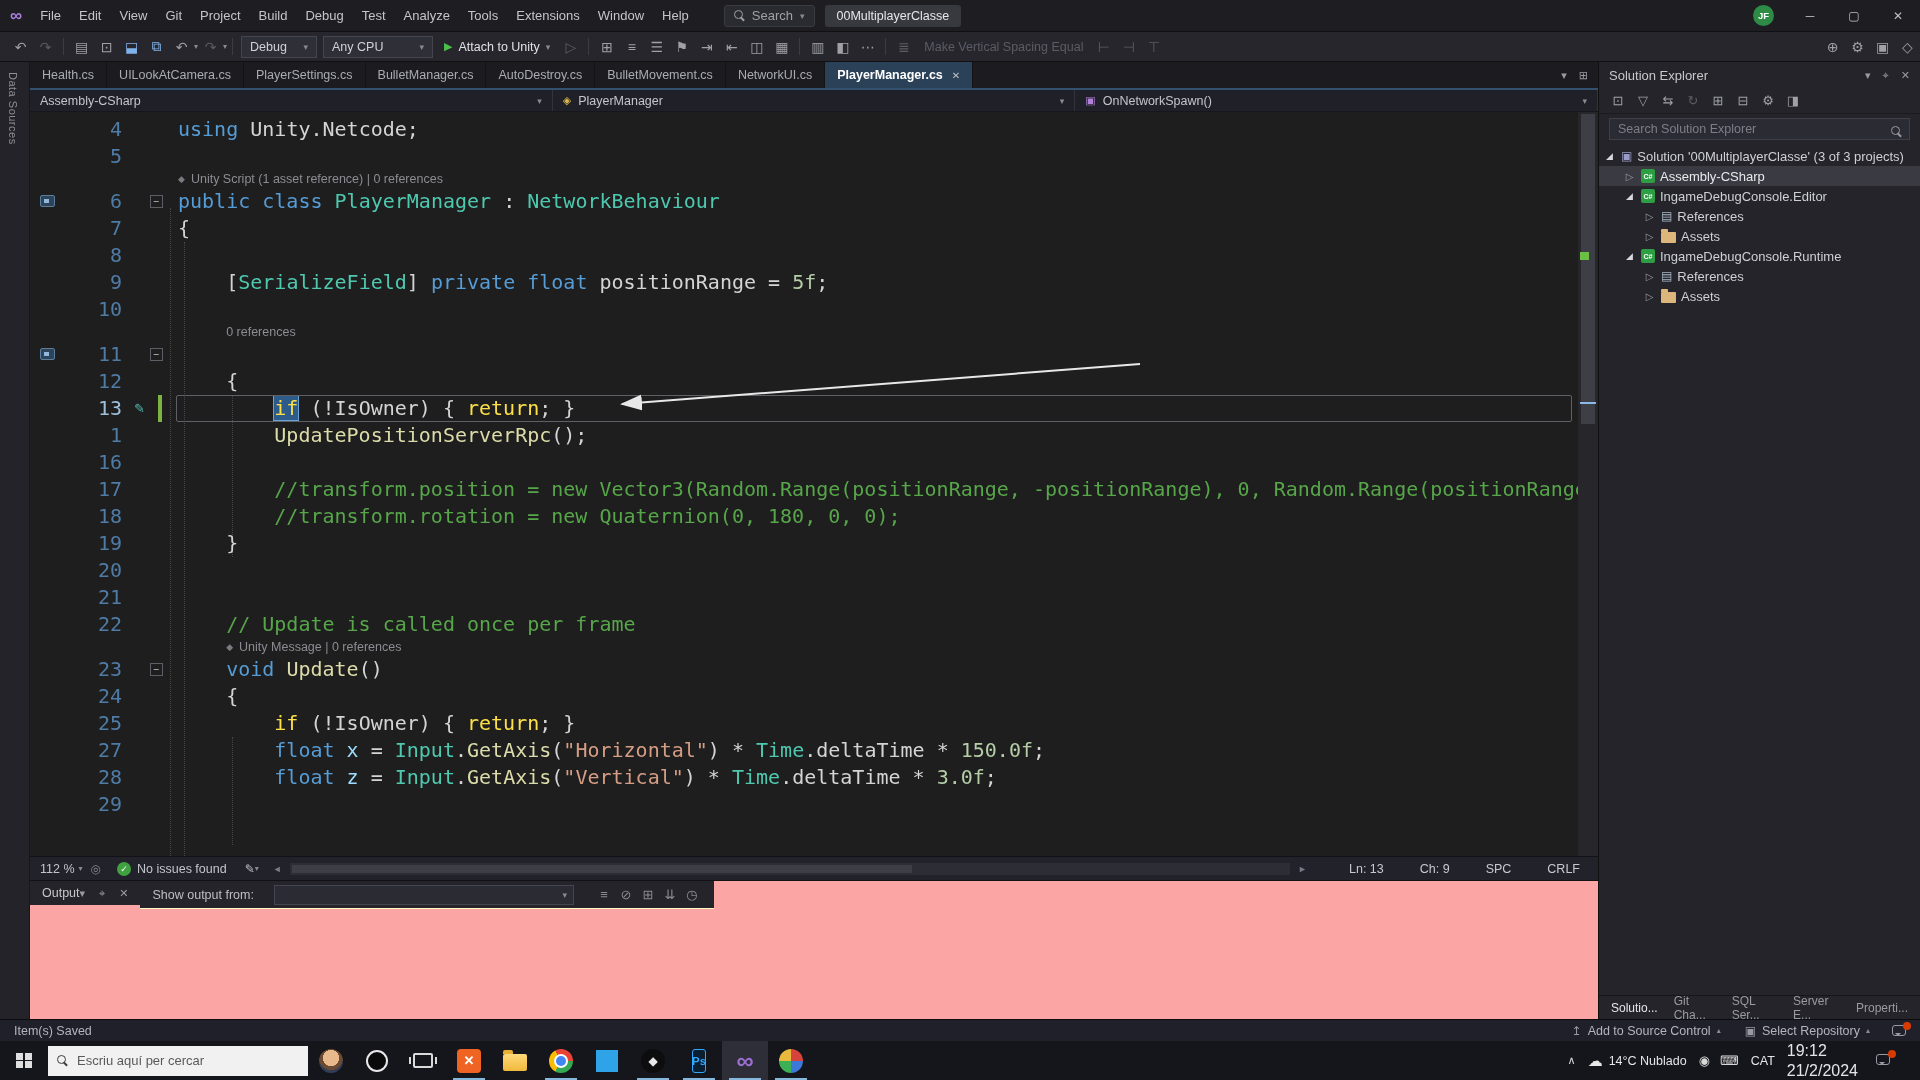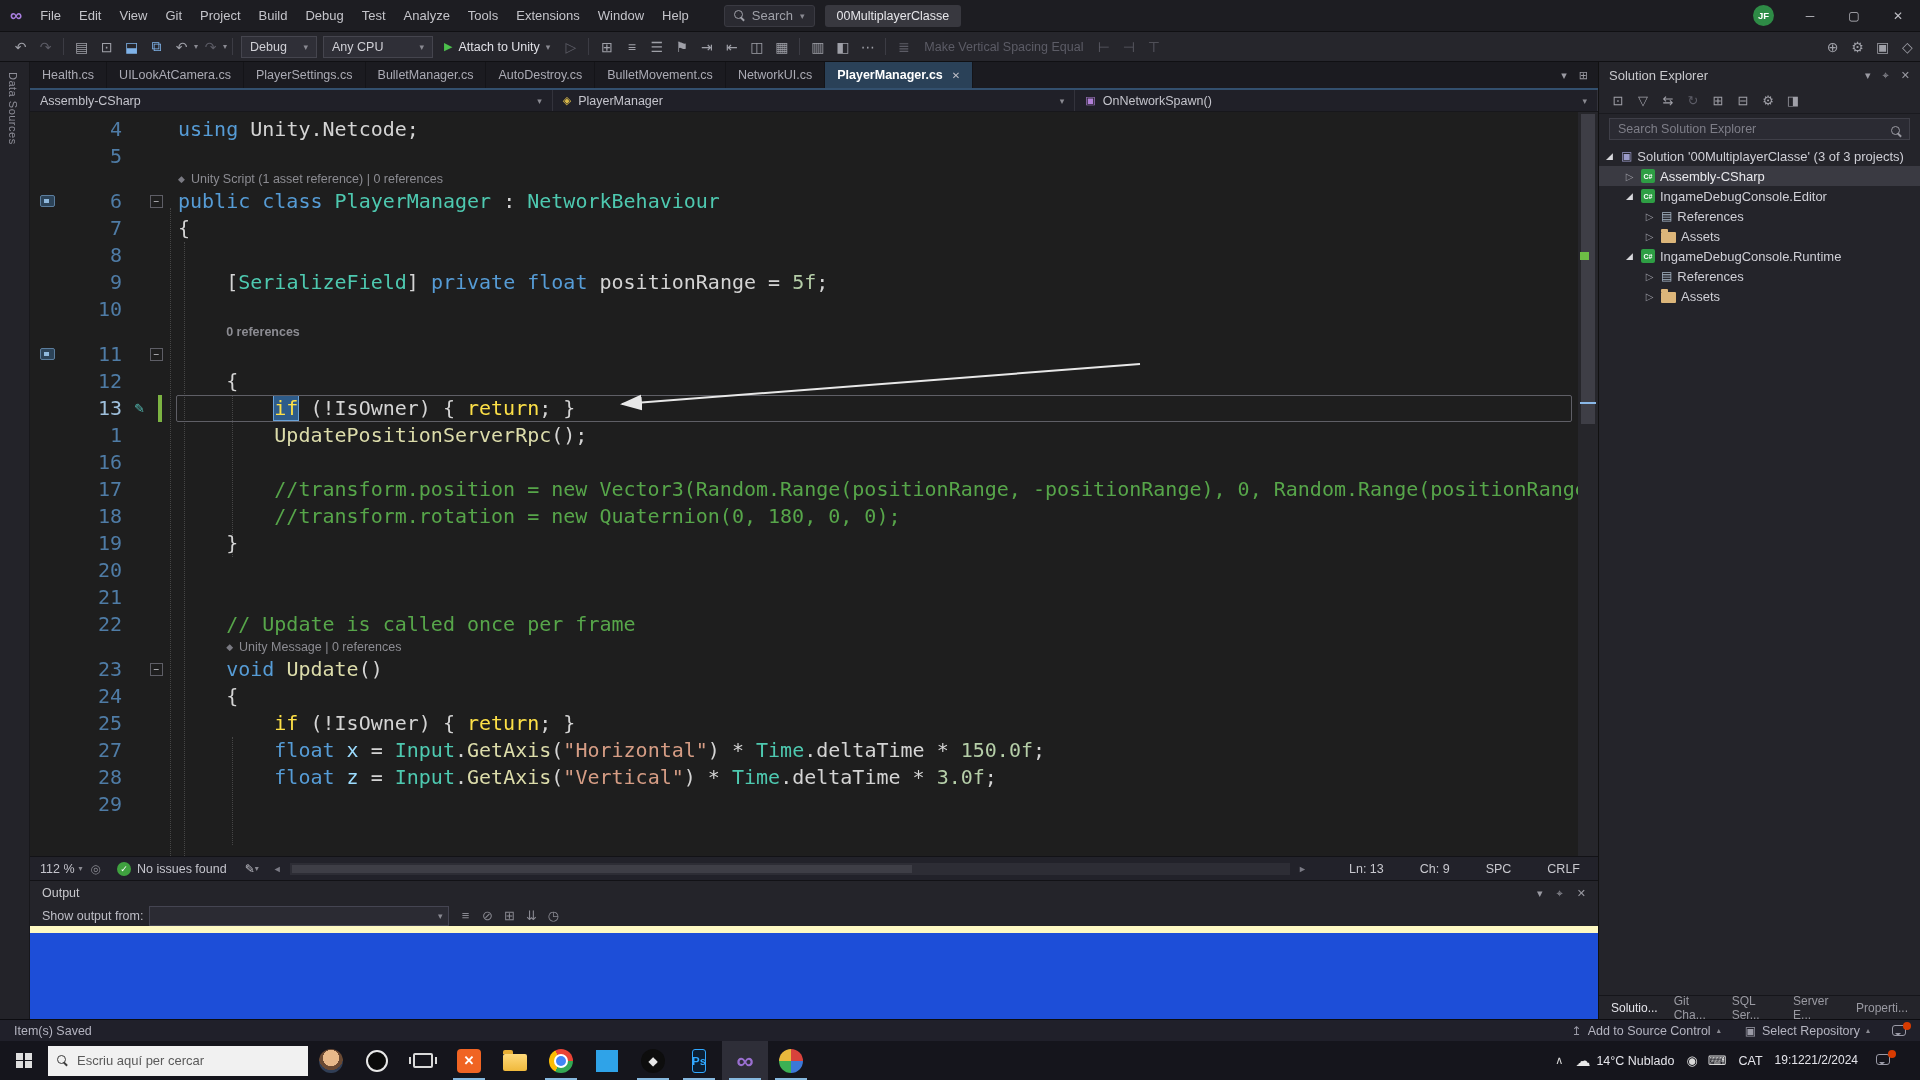--- a/index.html
+++ b/index.html
@@ -88,24 +88,24 @@
   .globeic{color:#8A8A92;margin:0 8px;font-size:12px}
   .health{display:flex;align-items:center;gap:6px;margin:0 8px}
   .hcheck{width:14px;height:14px;border-radius:50%;background:#3FA13F;color:#fff;font-size:9px;display:flex;align-items:center;justify-content:center}
   .pencilic{color:#C0C0C8;margin-left:10px;font-size:12px}
   .scrbtn{color:#7A7A84;font-size:9px;margin:0 6px}
   .htrack{flex:1;height:12px;background:#2D2D35;position:relative;margin:0 2px}
   .hthumb{position:absolute;left:2px;top:2px;height:8px;width:62%;background:#3E3E46}
   .pos{margin-left:36px;color:#C8C8CE}.pos:last-child{margin-right:18px}
 
   
-  .outpanel{flex:1 1 auto;display:flex;flex-direction:column;background:#1d4ed8;border-top:1px solid #121216;min-height:0}
+  .outpanel{flex:1 1 auto;display:flex;background:#fca5a5;border-top:1px solid #121216;min-height:0}
   .out-head{height:24px;display:flex;align-items:center;background:#24242A;padding:0 12px;font-size:12.5px;color:#C8C8CC}
   .out-head .hicons{margin-left:auto;display:flex;gap:14px;color:#9A9AA2;font-size:11px}
-  .out-tools{height:28px;display:flex;align-items:center;background:#24242A;border-bottom:7px solid #fef9c3;padding:0 12px;font-size:12.5px;color:#BEBEC6;gap:6px}
+  .out-tools{height:28px;display:flex;align-items:center;background:#24242A;border-bottom:1px solid #fef9c3;padding:0 12px;font-size:12.5px;color:#BEBEC6;gap:20px}
   .out-dd{width:300px;height:20px;background:#2B2B33;border:1px solid #454552;display:flex;align-items:center;justify-content:flex-end;padding:0 6px;color:#8A8A92;font-size:9px}
   .out-ic{color:#8A8A92;font-size:13px;width:20px;text-align:center}
   .out-body{flex:1}
 
   
   .sepanel{flex:1;background:#24242A;border-left:1px solid #111;display:flex;flex-direction:column;min-width:0}
   .se-head{height:26px;display:flex;align-items:center;padding:0 10px;font-size:13px;color:#C8C8CC}
   .se-head .hicons{margin-left:auto;display:flex;gap:12px;color:#9A9AA2;font-size:11px}
   .se-tools{height:26px;display:flex;align-items:center;gap:3px;padding:0 8px;border-bottom:1px solid #1A1A1F}
   .se-ic{width:22px;text-align:center;color:#A0A0A8;font-size:13px}
@@ -164,21 +164,21 @@
   .tk-vscode{width:22px;height:22px;background:#2FA3E8;clip-path:polygon(68% 0,100% 14%,100% 86%,68% 100%,18% 62%,4% 74%,0 66%,12% 50%,0 34%,4 26%,18% 38%)}
   .tk-unity{width:24px;height:24px;border-radius:50%;background:#0D0D0D;color:#E8E8E8;font-size:12px;display:flex;align-items:center;justify-content:center}
   .tk-ps{width:14px;height:24px;background:#0B1F33;border:1px solid #31A8FF;border-radius:3px;color:#31A8FF;font-size:11.5px;font-weight:bold;display:flex;align-items:center;justify-content:center}
   .tk-vs{color:#9A6FD0;font-size:24px;font-weight:bold;line-height:24px}
   .tk-ball{width:24px;height:24px;border-radius:50%;background:conic-gradient(#D8423C 0 90deg,#3C78D8 0 180deg,#3CB054 0 270deg,#E8B93C 0 360deg)}
   .tk-tray{margin-left:auto;display:flex;align-items:center;gap:12px;padding-right:6px;font-size:12.5px}
   .tray-chev{font-size:11px;color:#DADADA}
   .weather{display:flex;align-items:center;gap:6px}
   .weather .cl{font-size:15px;color:#E8E8E8}
   .tray-ic{color:#D8D8D8;font-size:13px}
-  .dtime{display:flex;flex-direction:row;align-items:flex-start;line-height:1.25;font-size:12px}
+  .dtime{display:flex;flex-direction:column;align-items:flex-start;line-height:1.25;font-size:16px}
   .tk-bell{position:relative;padding:0 6px}
   .tk-bell .reddot{right:0;top:-4px}
   .desk-sliver{width:6px;height:100%;border-left:1px solid #3C3C44}
 </style>
 </head>
 <body>
 
 <div class="win-root">
 
   <div class="titlebar">
@@ -371,21 +371,21 @@
             <div class="row">
               <div class="gm"></div>
               <div class="ln">10</div>
               <div class="om"></div>
               <div class="code"></div>
             </div>
             <div class="row lensrow">
               <div class="gm"></div>
               <div class="ln"></div>
               <div class="om"></div>
-              <div class="code lens-text" style="padding-left: 56.16px; font-weight: bold;">0 references</div>
+              <div class="code lens-text" style="padding-left: 56.16px;">0 references</div>
             </div>
             <div class="row">
               <div class="gm">
                 <div class="gicon"></div>
               </div>
               <div class="ln">11</div>
               <div class="om">
                 <div class="foldbox">−</div>
               </div>
             </div>

